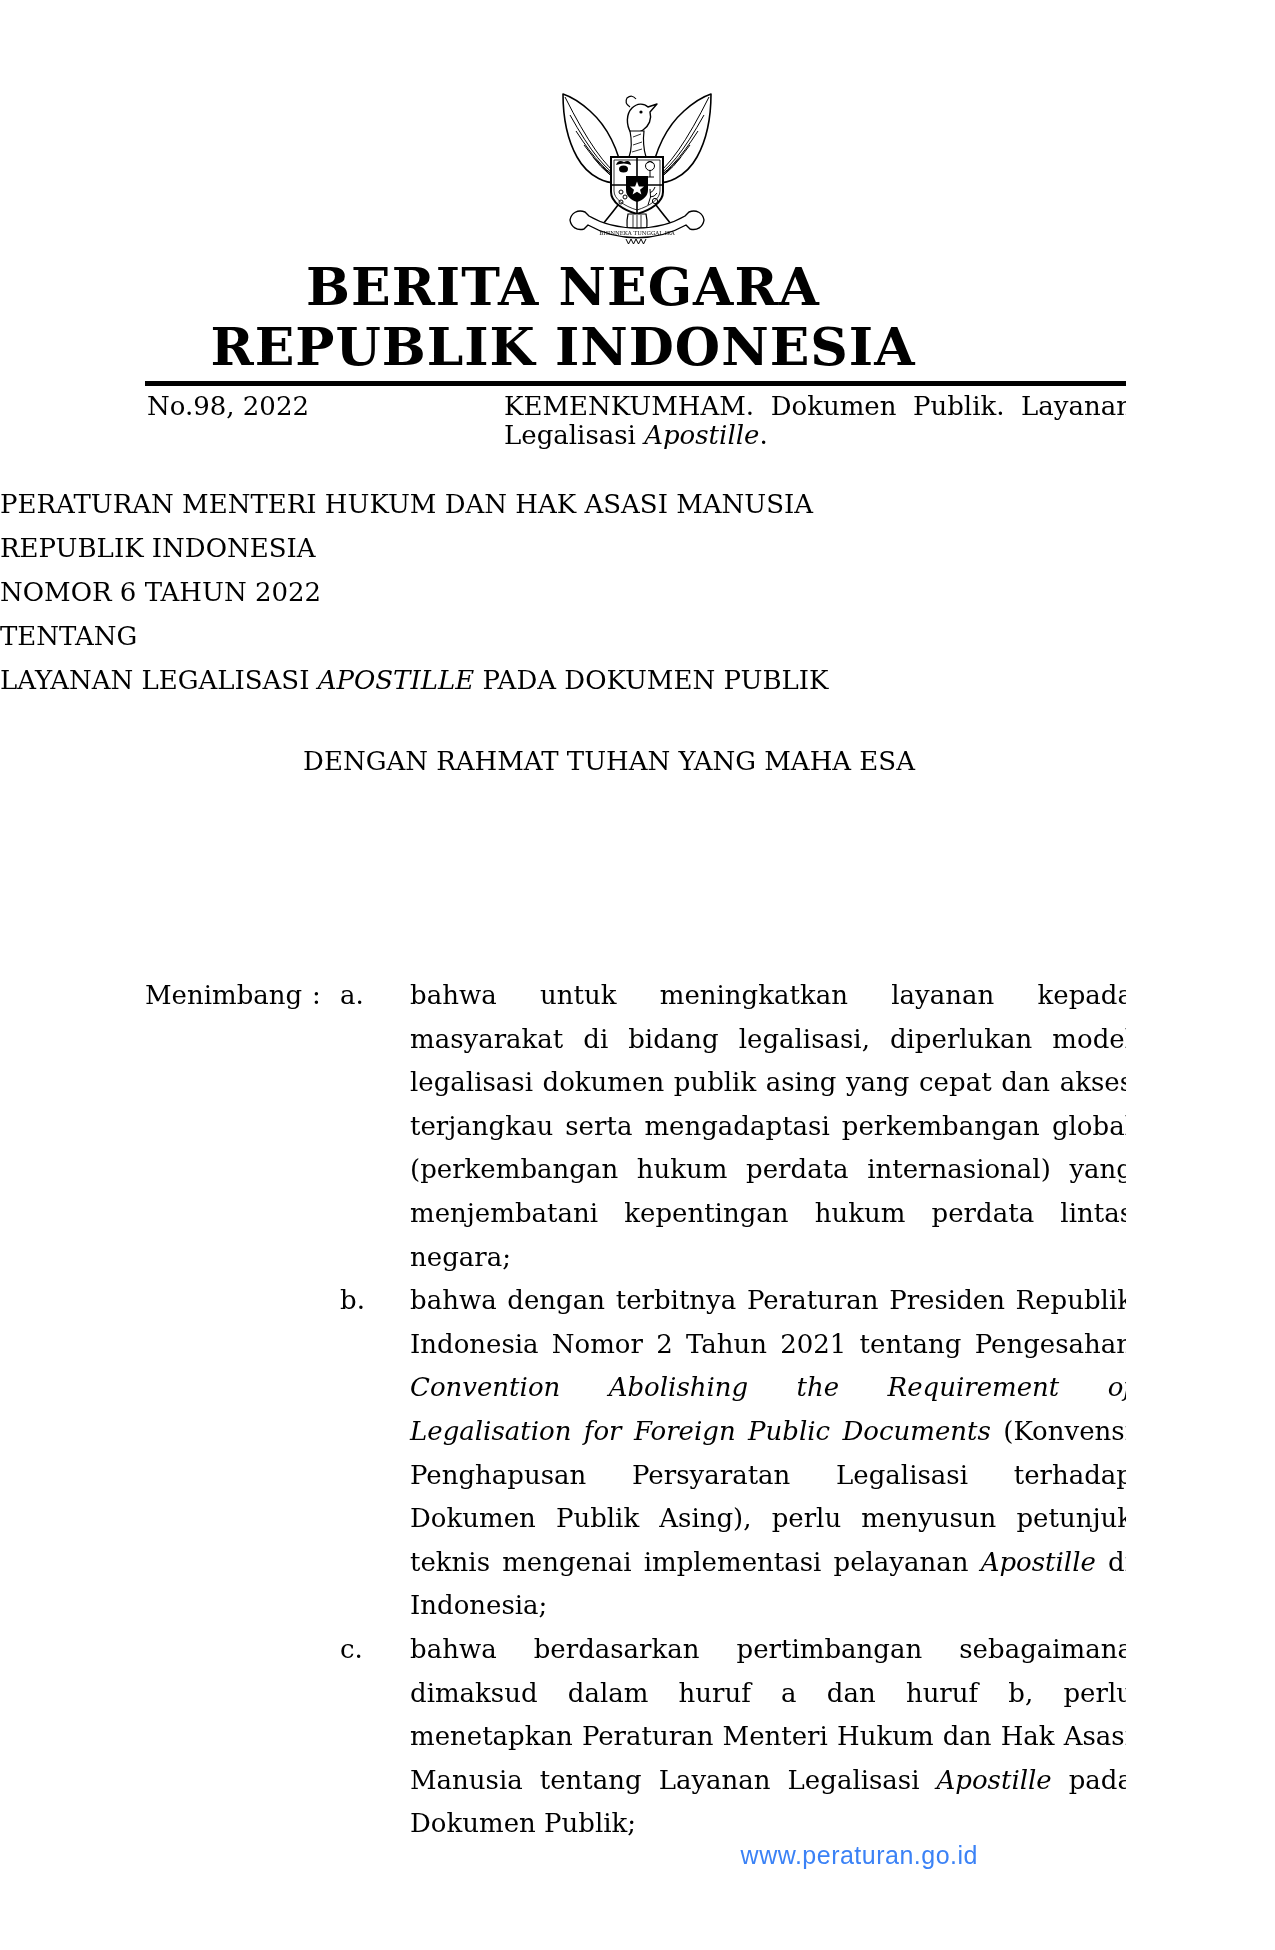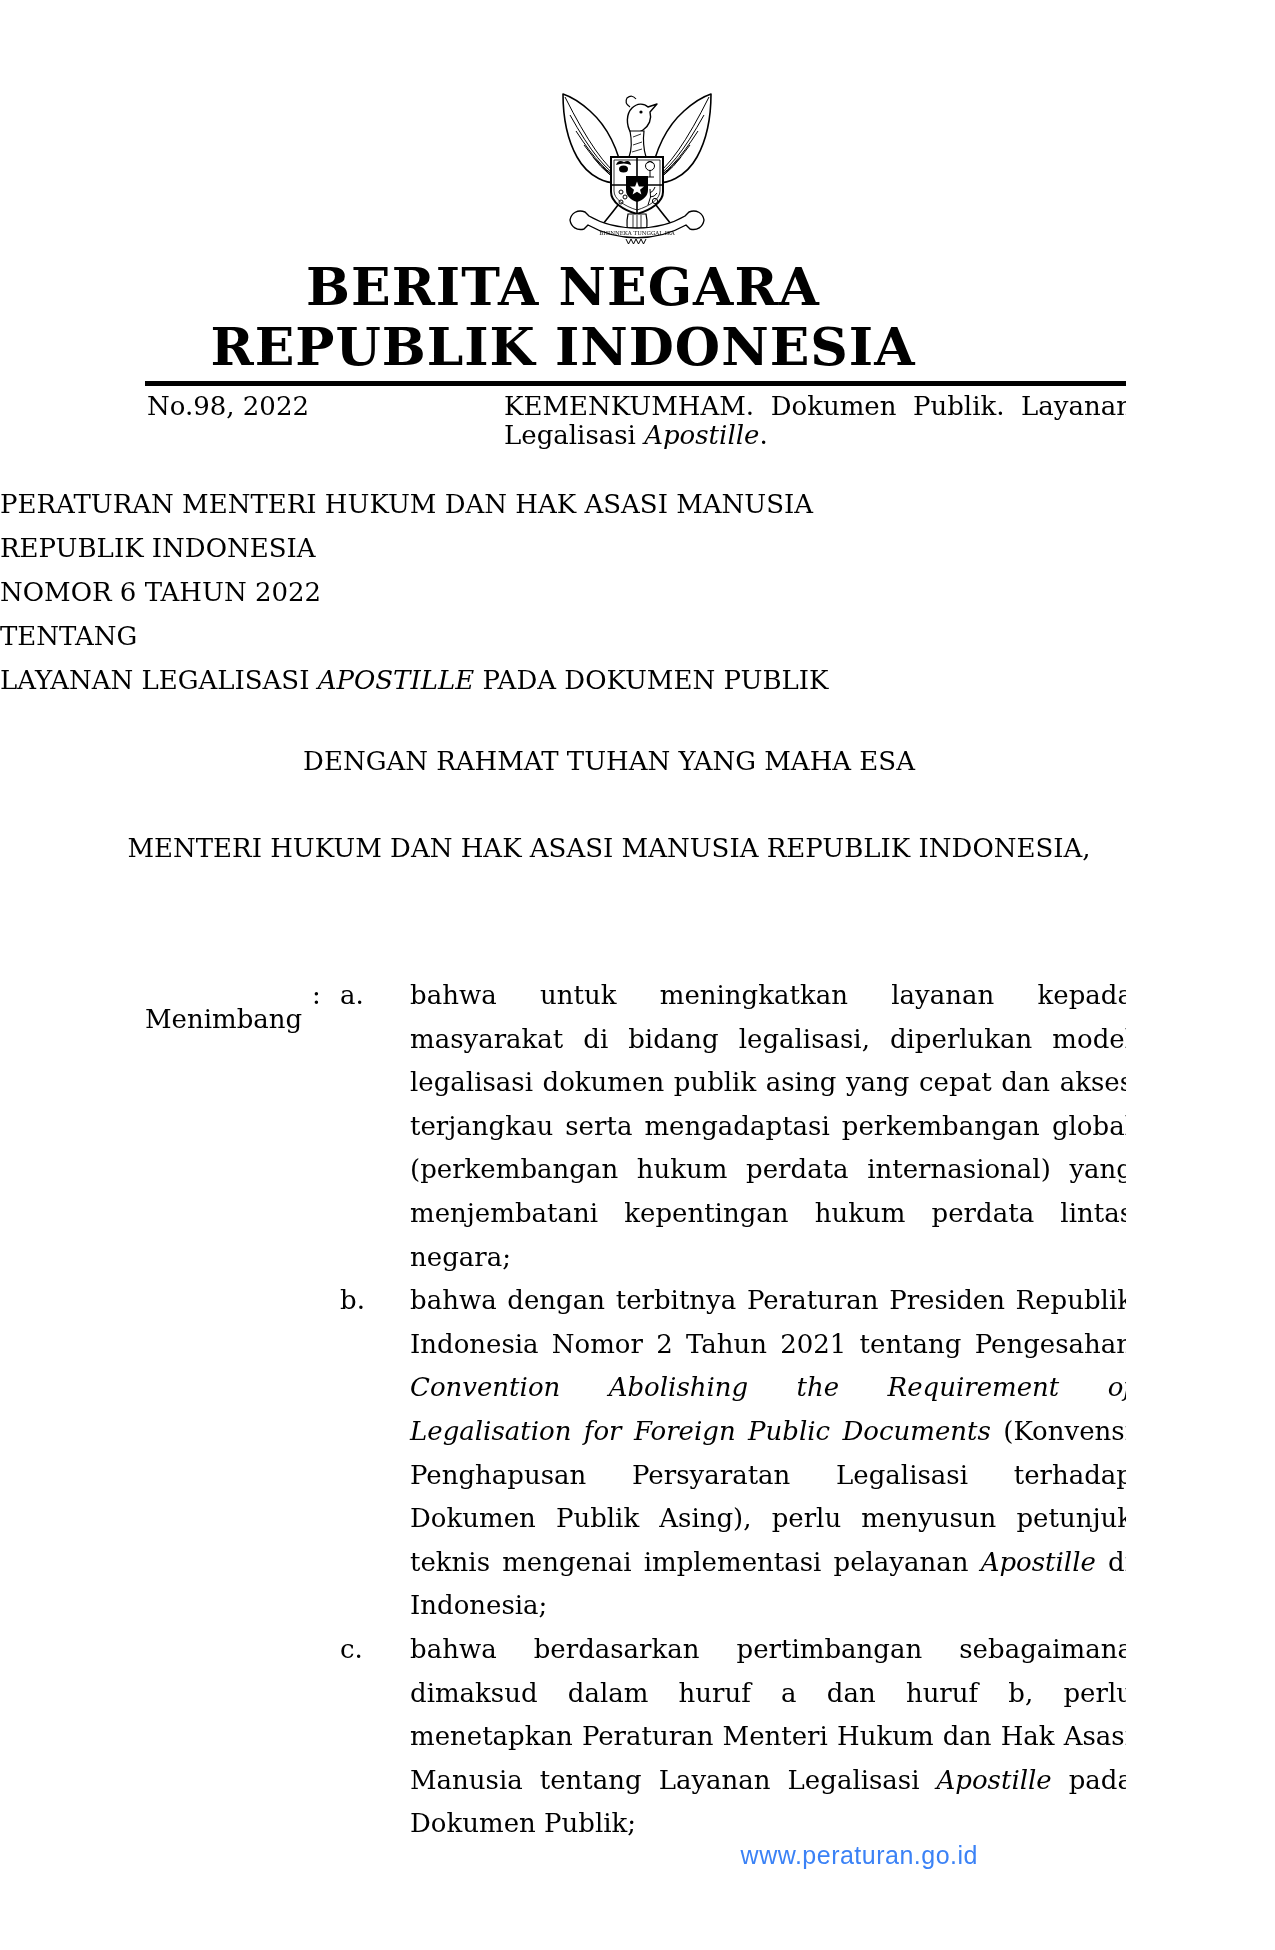--- a/index.html
+++ b/index.html
@@ -23,21 +23,21 @@
   .em{font-style:italic;}
   
   .doc-title{position:absolute;top:482px;left:0;width:100%;text-align:left;font-size:26px;line-height:44px;}
   .center-line{position:absolute;left:0;width:100%;text-align:center;font-size:26px;line-height:28px;padding-left:46px;}
   
   .consider{
     position:absolute;top:974px;left:145px;width:988px;
     display:grid;grid-template-columns:167px 28px 70px 1fr;
     font-size:26px;line-height:43.6px;align-items:start;
   }
-  .c-label{grid-column:1;grid-row:1;margin-top:24px;}
+  .c-label{grid-column:1;grid-row:1;}
   .c-colon{grid-column:2;grid-row:1;}
   .c-item{display:contents;}
   .c-letter{grid-column:3;}
   .c-text{grid-column:4;text-align:justify;text-align-last:left;}
   .watermark{
     position:absolute;top:1841px;right:148px;white-space:nowrap;
     font-family:"Liberation Sans",sans-serif;font-size:25px;color:#3b82f6;letter-spacing:0.5px;
   }
 </style>
 </head>
@@ -129,21 +129,20 @@
 
   <div class="doc-title">
     <div>PERATURAN MENTERI HUKUM DAN HAK ASASI MANUSIA</div>
     <div>REPUBLIK INDONESIA</div>
     <div>NOMOR 6 TAHUN 2022</div>
     <div>TENTANG</div>
     <div><span>LAYANAN LEGALISASI </span><span class="em">APOSTILLE</span><span> PADA DOKUMEN PUBLIK</span></div>
   </div>
 
   <div class="center-line" style="top:747px;">DENGAN RAHMAT TUHAN YANG MAHA ESA</div>
-  <div class="center-line" style="top:834px;">MENTERI HUKUM DAN HAK ASASI MANUSIA REPUBLIK INDONESIA,</div>
 
   <div class="consider">
     <div class="c-label">Menimbang</div>
     <div class="c-colon">:</div>
 
     <div class="c-item">
       <div class="c-letter">a.</div>
       <div class="c-text"><span>bahwa untuk meningkatkan layanan kepada masyarakat di bidang legalisasi, diperlukan model legalisasi dokumen publik asing yang cepat dan akses terjangkau serta mengadaptasi perkembangan global (perkembangan hukum perdata internasional) yang menjembatani kepentingan hukum perdata lintas negara;</span></div>
     </div>
 

